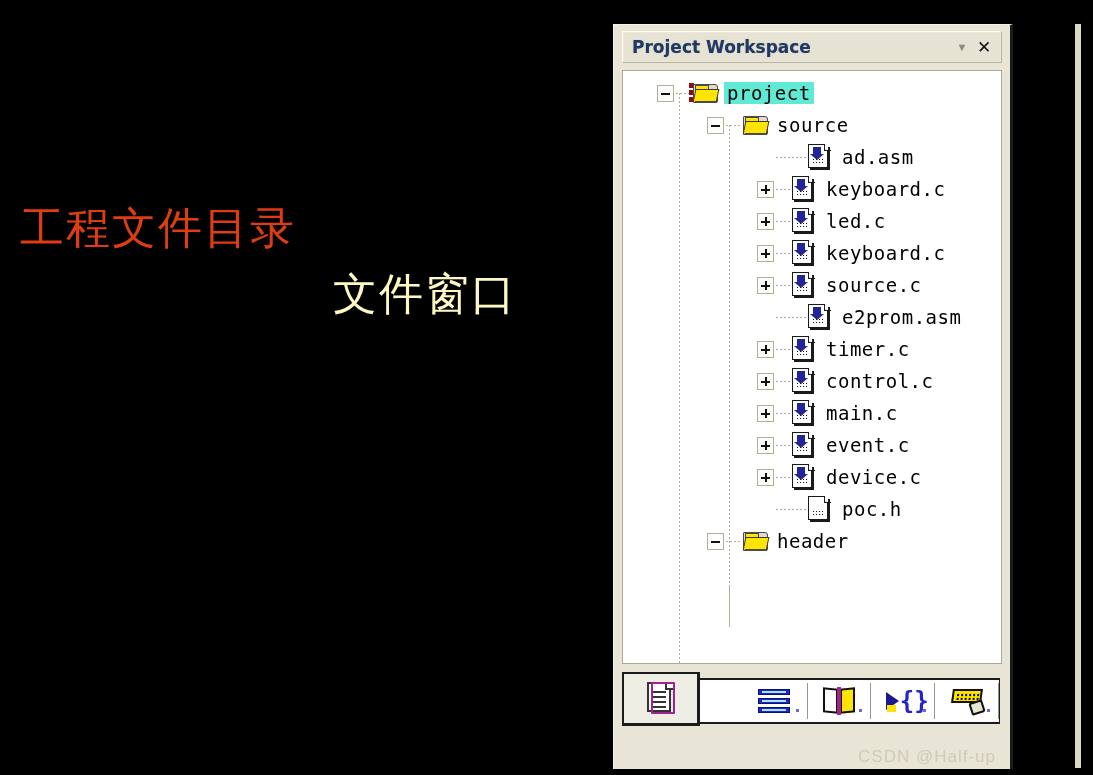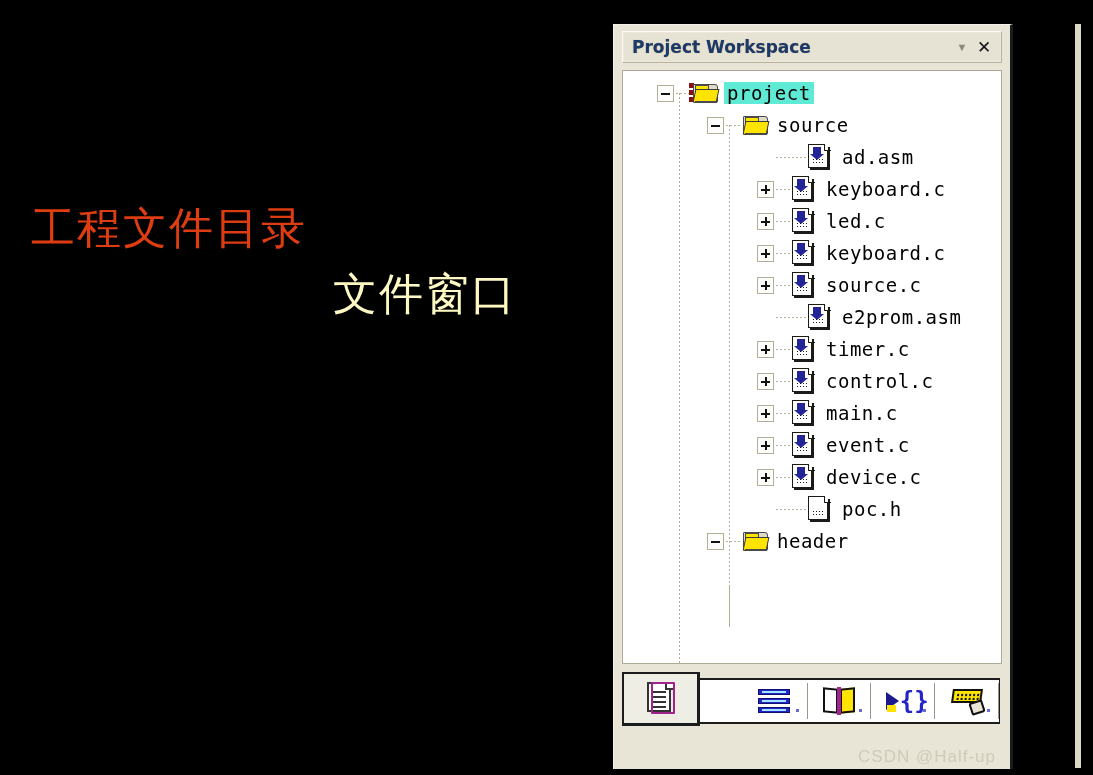--- a/index.html
+++ b/index.html
@@ -15,21 +15,21 @@
   #slide-text{position:absolute;left:0;top:0;width:610px;height:775px;}
   .cn-line{
     position:absolute;
     font-family:"DejaVu Serif","Liberation Serif",serif;
     font-size:44px;
     font-weight:400;
     letter-spacing:2px;
     white-space:nowrap;
     line-height:1;
   }
-  #cn-line-1{left:31px;top:206px;}
+  #cn-line-1{left:20px;top:206px;}
   #cn-line-2{left:333px;top:272px;}
 
   
   #workspace-panel{
     position:absolute;
     left:613px;top:24px;
     width:400px;height:751px;
     background:#e8e5d6;
     box-sizing:border-box;
     border-left:1px solid #f4f2e8;

